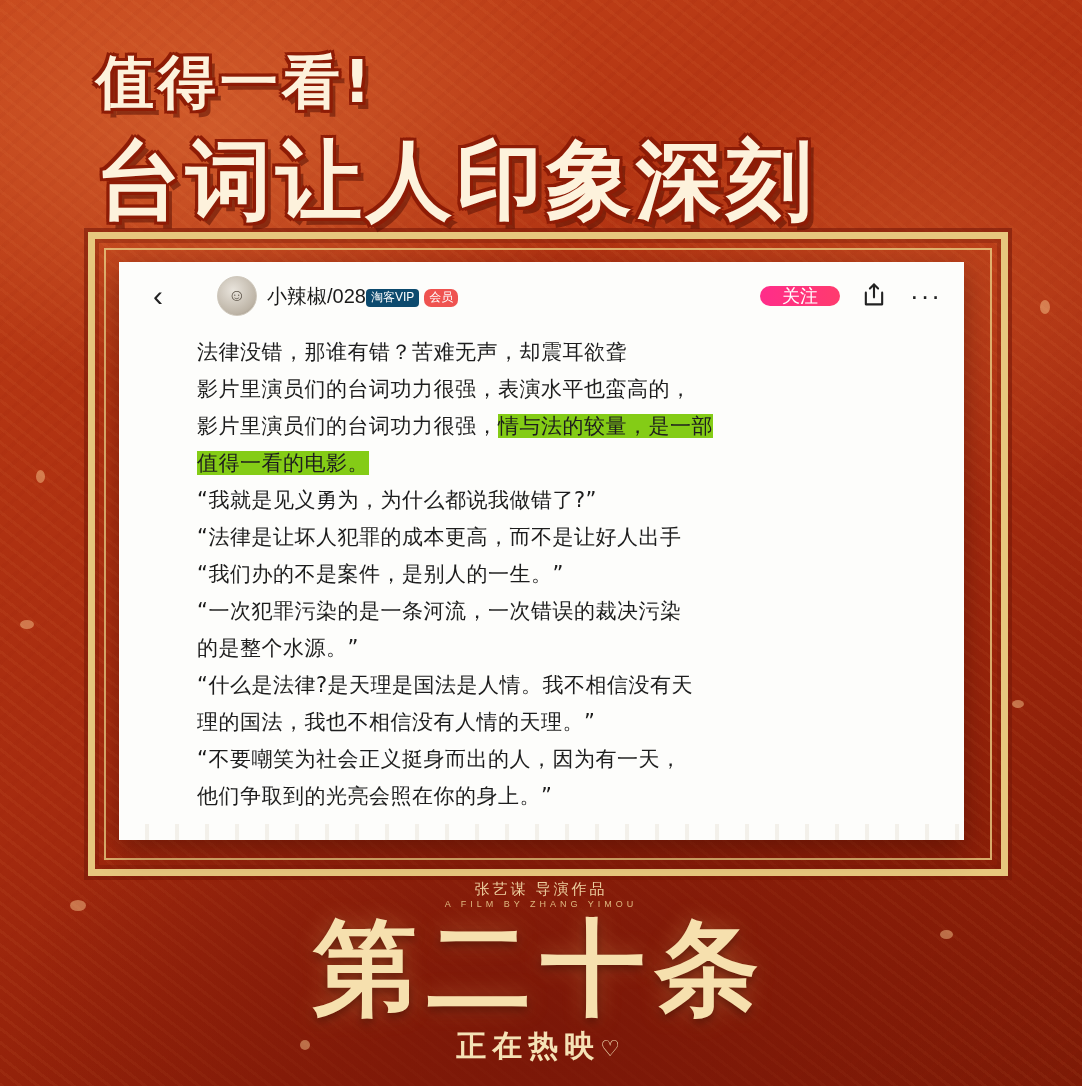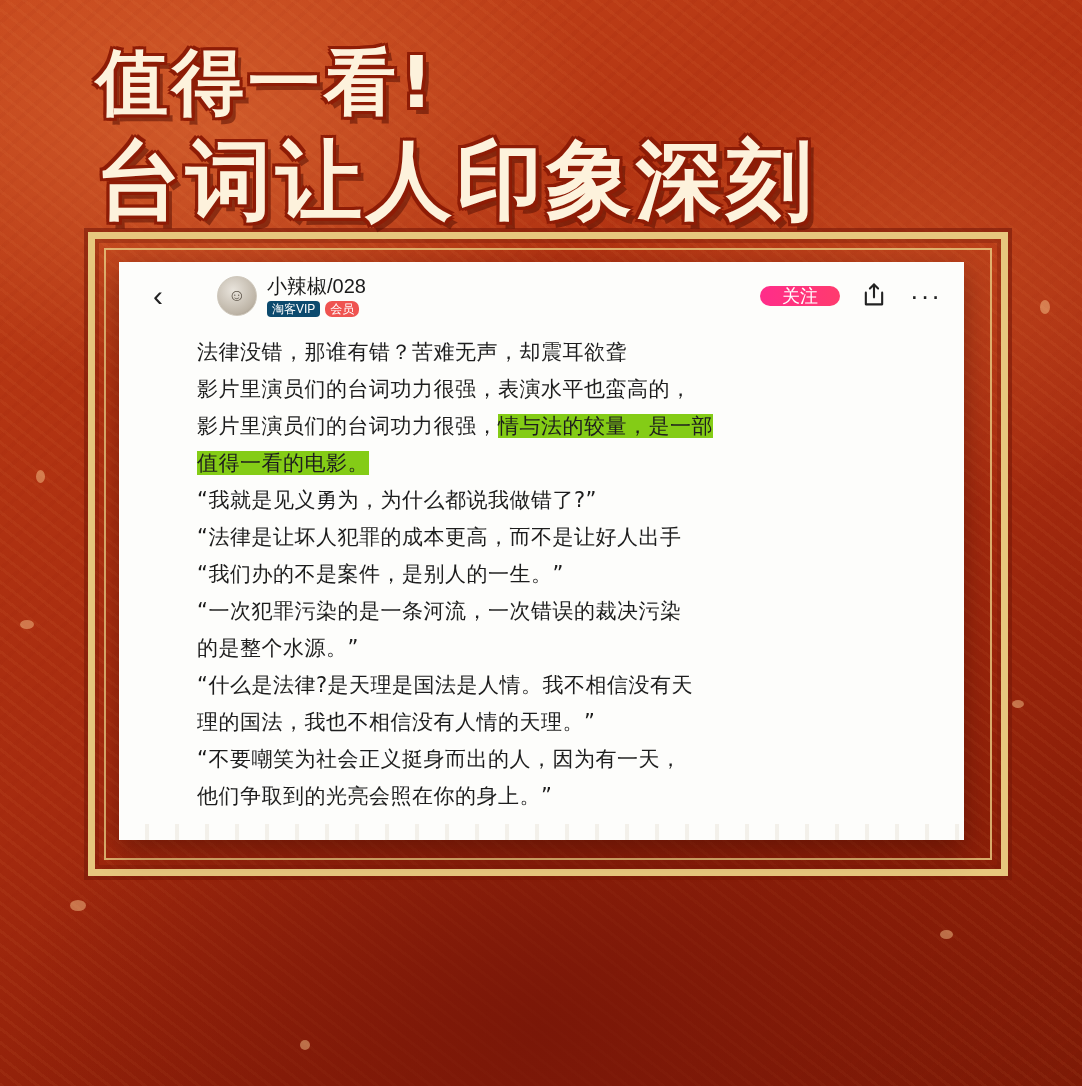--- a/index.html
+++ b/index.html
@@ -36,21 +36,21 @@
     color:#fdf2dc;
     font-family:"DejaVu Sans","Liberation Sans",sans-serif;
     font-weight:bold;
     letter-spacing:4px;
     text-shadow:
       -3px 0 0 #8e1c06, 3px 0 0 #8e1c06, 0 -3px 0 #8e1c06, 0 3px 0 #8e1c06,
       -3px -3px 0 #8e1c06, 3px -3px 0 #8e1c06, -3px 3px 0 #8e1c06, 3px 3px 0 #8e1c06,
       6px 7px 0 rgba(90,16,4,.55);
     z-index:4;
   }
-  #headline .l1{font-size:72px;line-height:96px;}
+  #headline .l1{font-size:58px;line-height:96px;}
   #headline .l2{font-size:86px;line-height:100px;}
 
   
   #card{
     position:absolute;left:119px;top:262px;width:845px;height:578px;
     background:#fdfdfb;
     box-shadow:0 10px 26px rgba(60,10,0,.45);
     overflow:hidden;
   }
   #card:after{ 
@@ -64,21 +64,21 @@
     position:relative;height:68px;display:flex;align-items:center;padding:0 22px;
   }
   #back-icon{width:34px;height:34px;display:flex;align-items:center;justify-content:center;color:#222;font-size:30px;line-height:1;}
   #avatar{
     width:38px;height:38px;border-radius:50%;margin-left:42px;
     background:radial-gradient(circle at 40% 35%,#e9e4dc,#bdb4a6 70%,#8d8476);
     border:1px solid #cfc8bc;
     display:flex;align-items:center;justify-content:center;
     font-size:17px;color:#5a5146;
   }
-  #user-block{margin-left:10px;display:flex;flex-direction:column;justify-content:center;}
+  #user-block{margin-left:10px;display:flex;flex-direction:row;justify-content:center;}
   #username{font-size:20px;color:#1a1a1a;line-height:22px;white-space:nowrap;}
   #badges{display:flex;gap:5px;margin-top:4px;}
   .badge{
     font-size:12px;color:#fff;background:#0c4a6e;border-radius:4px;padding:1px 5px;line-height:14px;
     white-space:nowrap;
   }
   .badge.alt{background:#ef5350;border-radius:7px;}
   #topbar-right{margin-left:auto;display:flex;align-items:center;gap:20px;}
   #follow-btn{
     background:linear-gradient(90deg,#ff2d8a,#ff3b6e);
@@ -182,14 +182,22 @@
       <p><span>“一次犯罪污染的是一条河流，一次错误的裁决污染</span></p>
       <p><span>的是整个水源。”</span></p>
       <p><span>“什么是法律?是天理是国法是人情。我不相信没有天</span></p>
       <p><span>理的国法，我也不相信没有人情的天理。”</span></p>
       <p><span>“不要嘲笑为社会正义挺身而出的人，因为有一天，</span></p>
       <p><span>他们争取到的光亮会照在你的身上。”</span></p>
 
     </div>
   </div>
 
+  <div id="film-block">
+    <div id="director-line">张艺谋 导演作品</div>
+    <div id="director-sub">A FILM BY ZHANG YIMOU</div>
+    <div id="film-title">第二十条</div>
+    <div id="film-sub">
+      <span>正在热映</span><span class="heart">♡</span>
+    </div>
+  </div>
 
 </div>
 
 </body></html>

